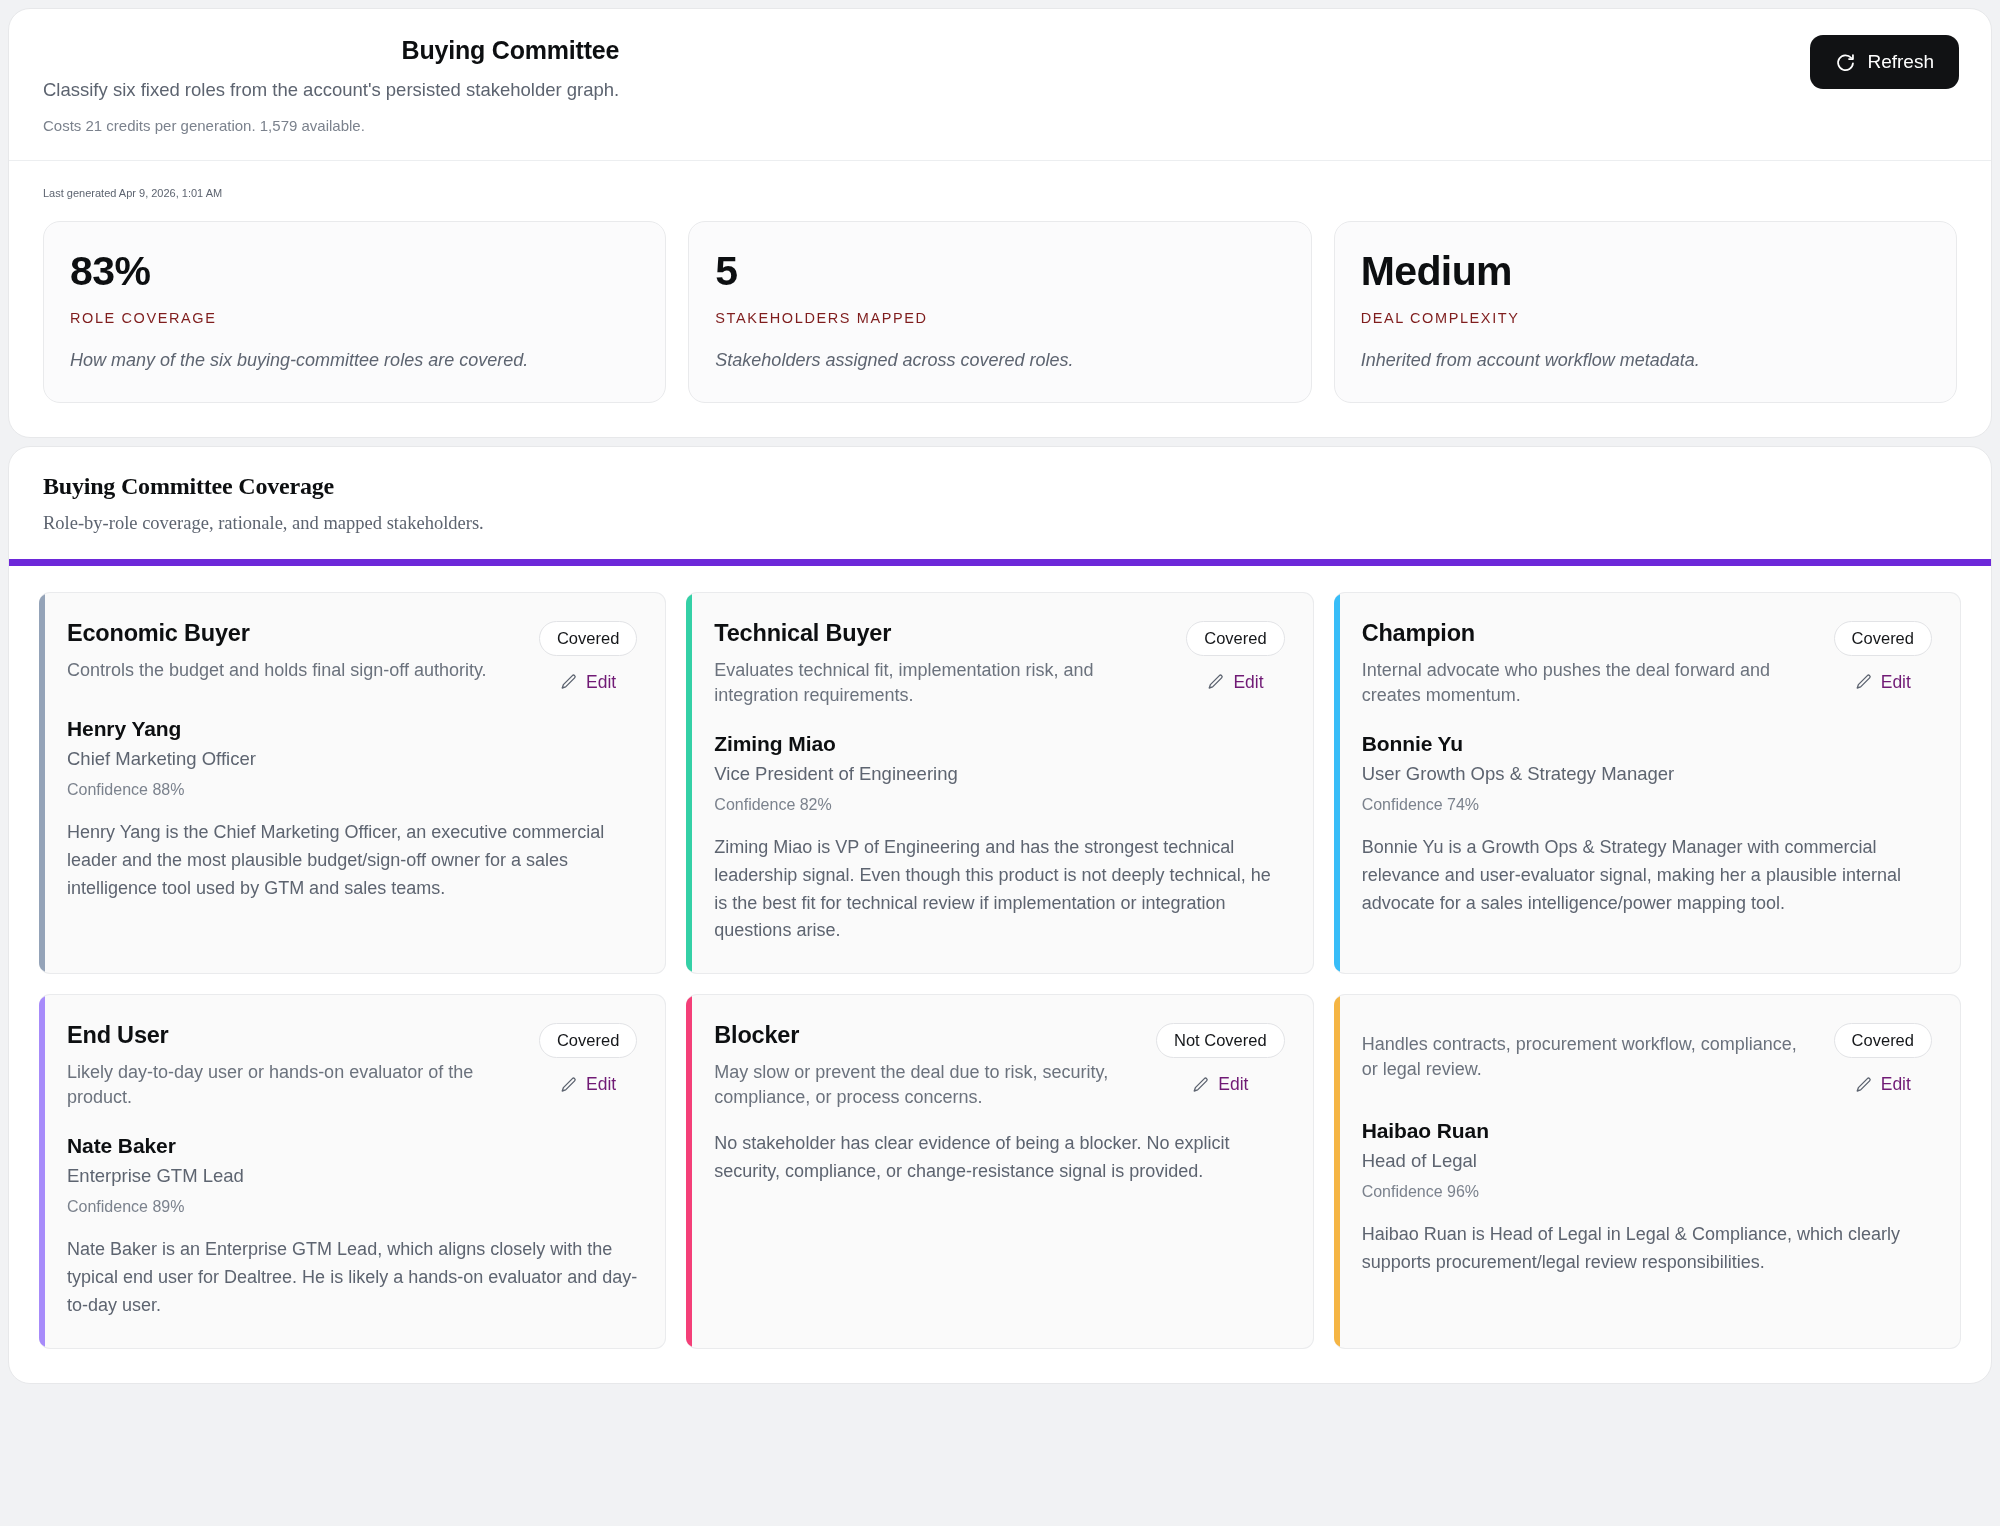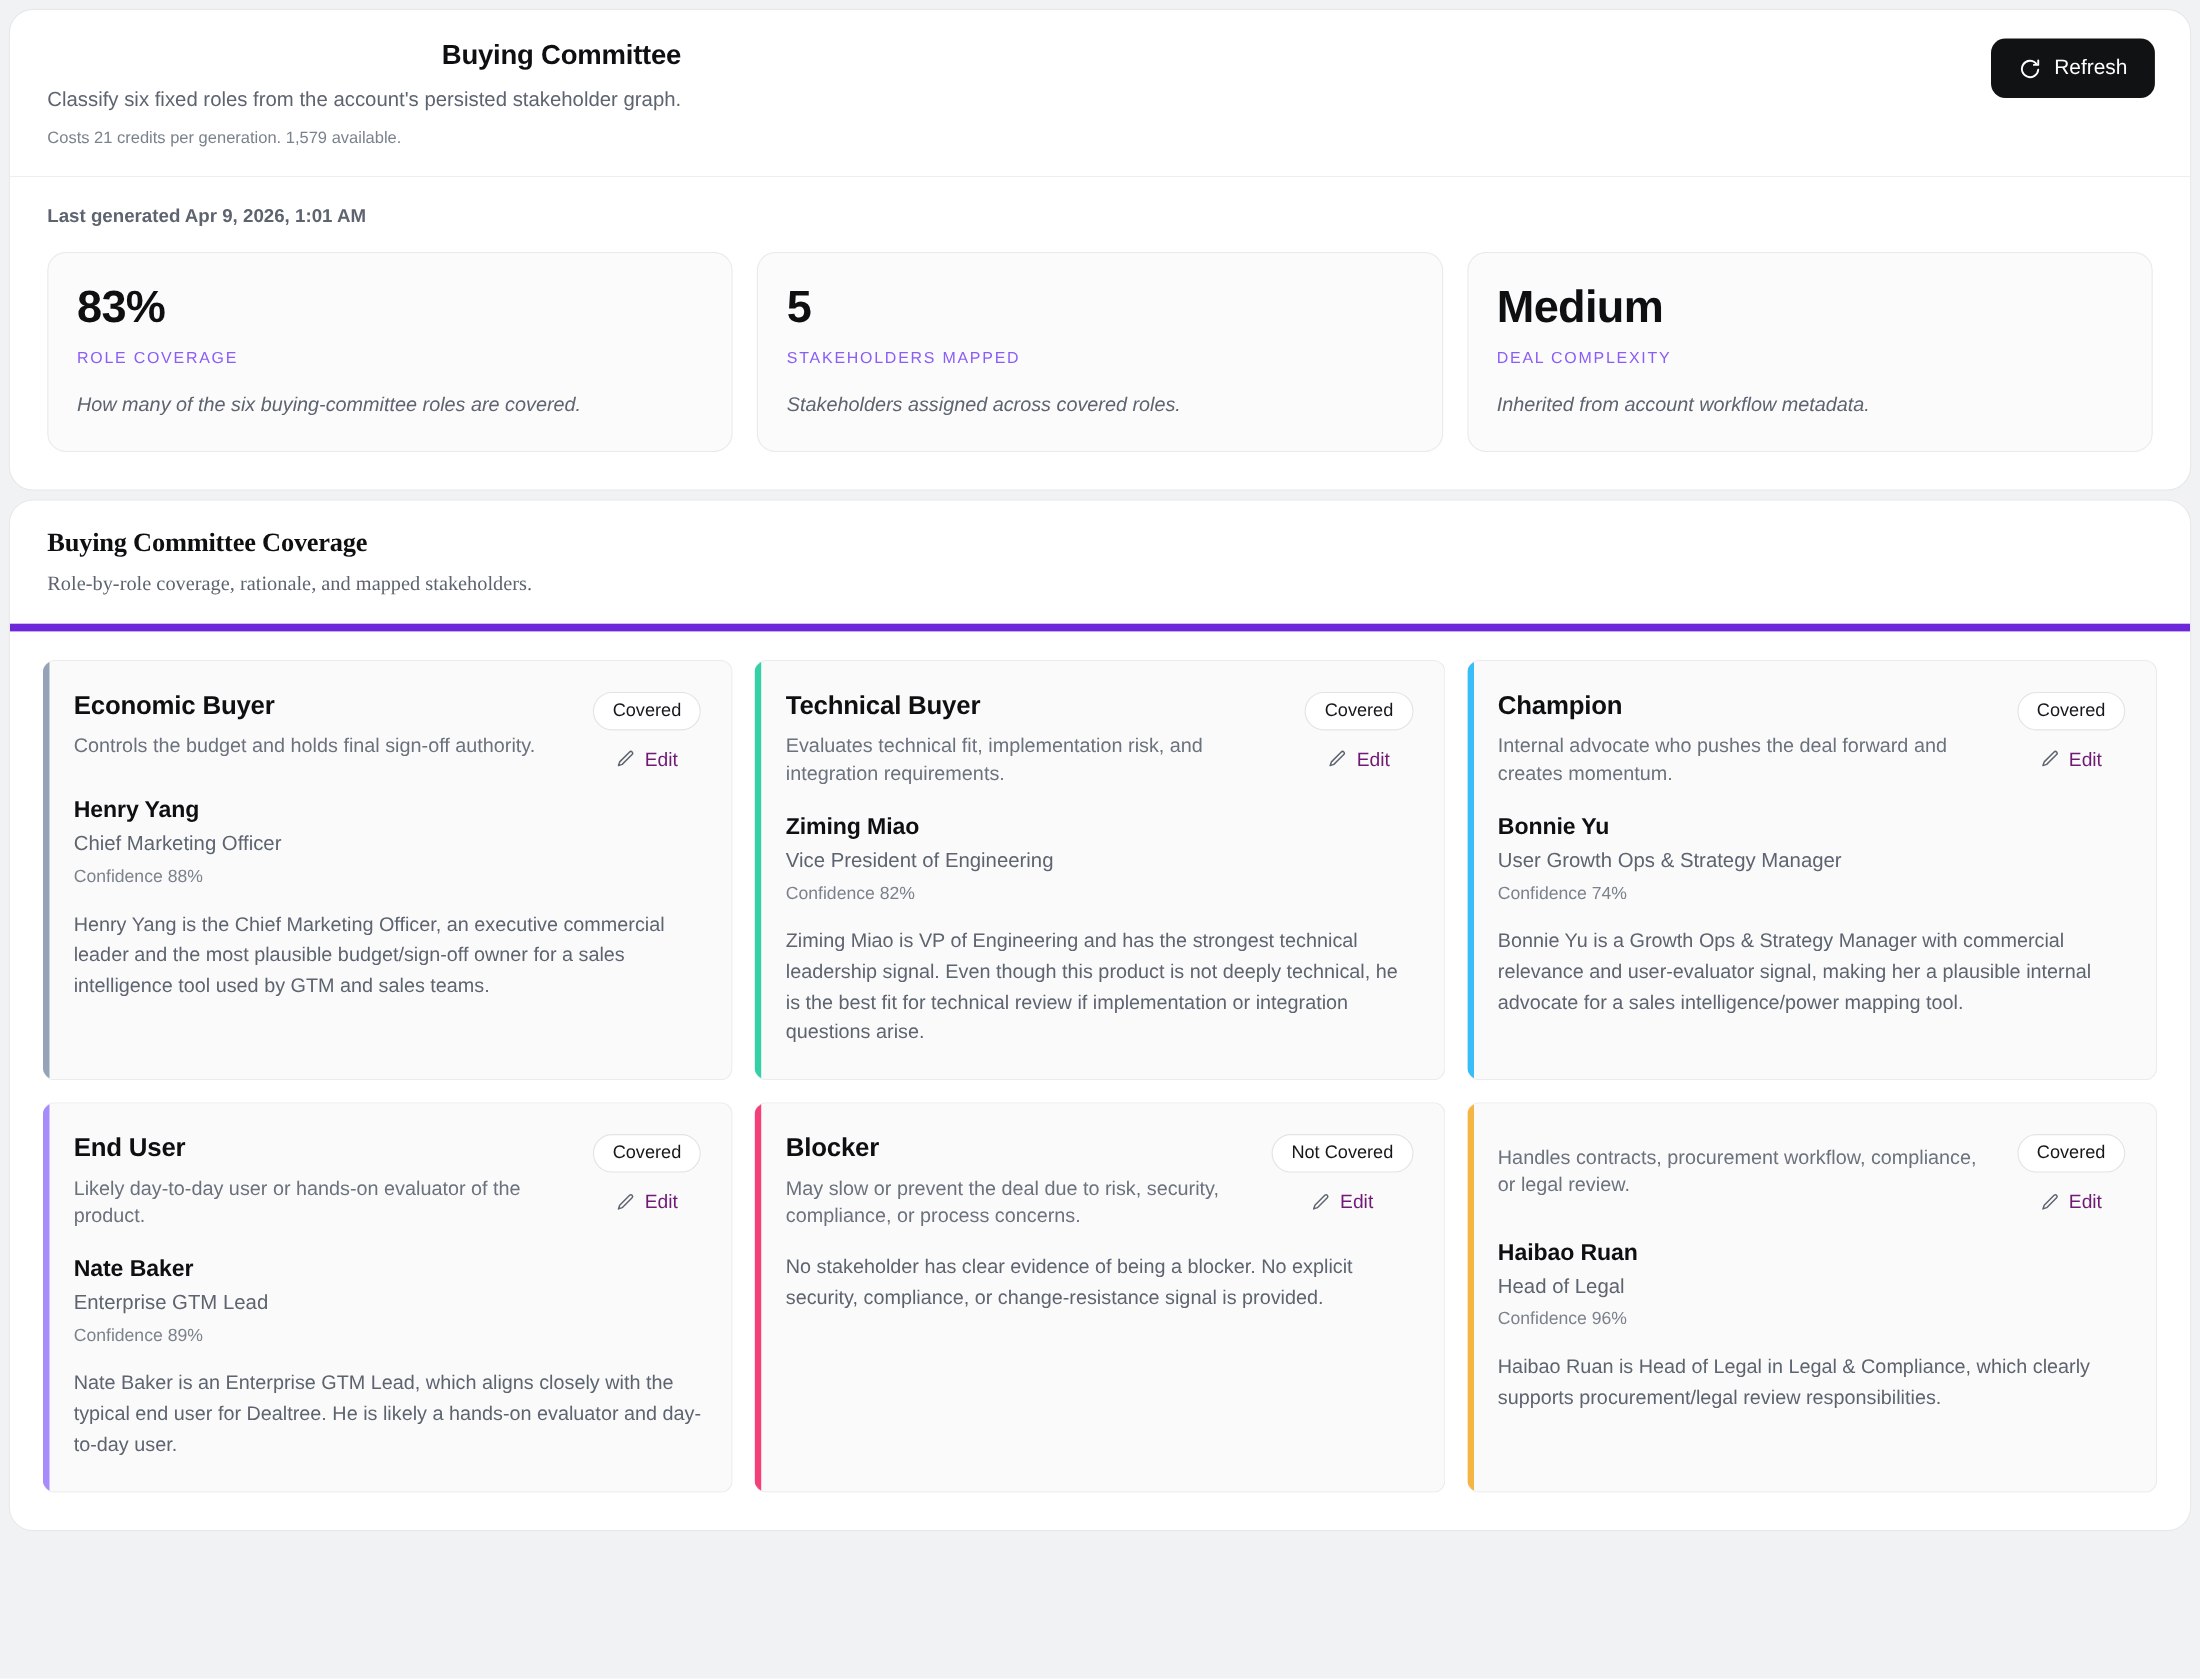--- a/index.html
+++ b/index.html
@@ -62,24 +62,23 @@
     font-weight: 500;
     font-family: inherit;
     cursor: pointer;
     white-space: nowrap;
   }
   .refresh-btn svg { display: block; }
 
   
   .metrics-wrap { padding: 26px 34px 34px 34px; }
   .last-gen {
-    font-size: 17px;
+    font-size: 11px;
     color: #5d6470;
     margin-bottom: 22px;
-    font-weight: bold;
   }
   .metrics {
     display: grid;
     grid-template-columns: repeat(3, 1fr);
     gap: 22px;
   }
   .metric {
     background: #fbfbfc;
     border: 1px solid #e9eaec;
     border-radius: 17px;
@@ -89,21 +88,21 @@
   .metric-value {
     font-size: 41px;
     font-weight: 700;
     color: #0d0f11;
     letter-spacing: -0.6px;
     line-height: 1.05;
   }
   .metric-label {
     font-size: 14.5px;
     font-weight: 500;
-    color: #8b5cf6;
+    color: #7f1d1d;
     letter-spacing: 1.6px;
     margin-top: 17px;
     text-transform: uppercase;
   }
   .metric-desc {
     font-size: 18px;
     color: #5d6470;
     margin-top: 22px;
     line-height: 1.35;
     font-style: italic;

